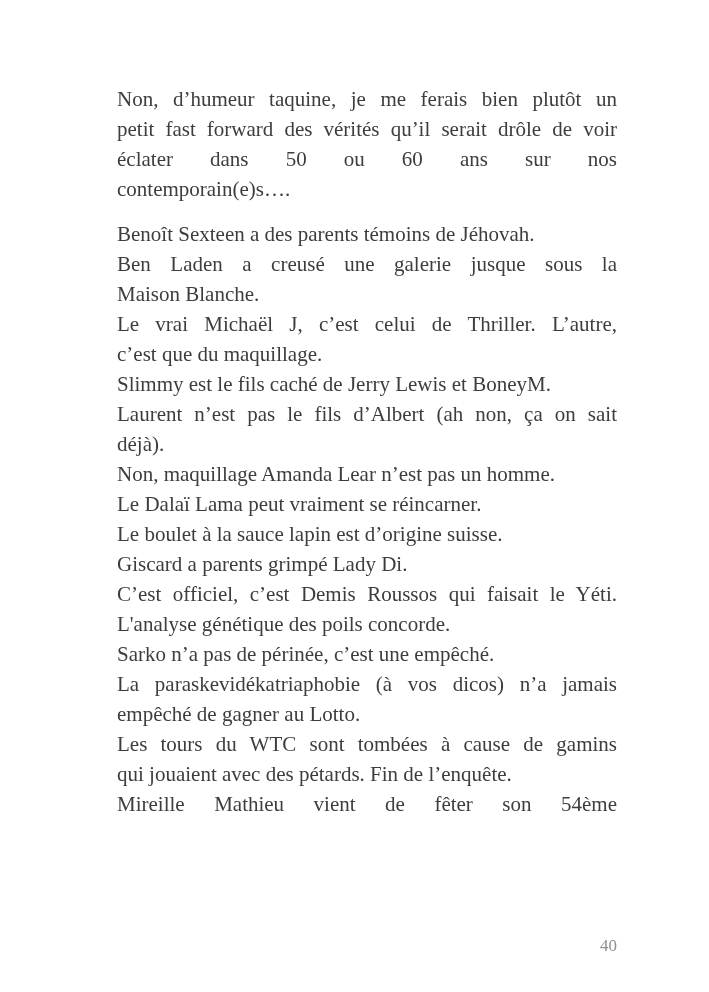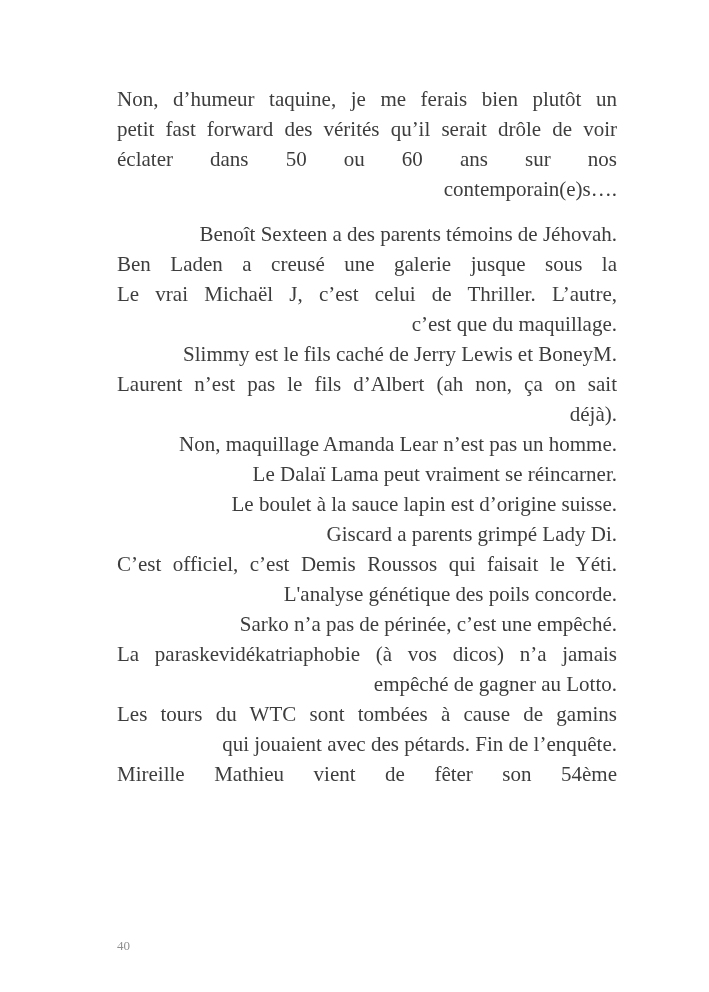--- a/index.html
+++ b/index.html
@@ -26,56 +26,57 @@
     left: 105px;
     top: 84px;
     width: 500px;
     color: #3d3d3d;
     font-size: 21px;
     line-height: 30px;
   }
   .paragraph { margin: 0; }
   .paragraph.spaced { margin-bottom: 15px; }
   .line {
-    text-align: right;
+    text-align: left;
     white-space: nowrap;
   }
   .line.j {
     white-space: normal;
     text-align: justify;
     text-align-last: justify;
     word-spacing: -1px;
   }
   .page-number {
     position: absolute;
     left: 105px;
     top: 936px;
     width: 500px;
-    text-align: left;
-    font-size: 13px;
+    text-align: right;
+    font-size: 17px;
     line-height: 20px;
     color: #8f8f8f;
   }
 </style>
 </head>
 <body>
 
 <div class="page">
   <div class="page-text">
       <div class="paragraph spaced">
         <div class="line j">Non, d’humeur taquine, je me ferais bien plutôt un</div>
         <div class="line j">petit fast forward des vérités qu’il serait drôle de voir</div>
         <div class="line j">éclater dans 50 ou 60 ans sur nos</div>
         <div class="line">contemporain(e)s….</div>
       </div>
       <div class="paragraph">
         <div class="line">Benoît Sexteen a des parents témoins de Jéhovah.</div>
       </div>
       <div class="paragraph">
         <div class="line j">Ben Laden a creusé une galerie jusque sous la</div>
+        <div class="line">Maison Blanche.</div>
       </div>
       <div class="paragraph">
         <div class="line j">Le vrai Michaël J, c’est celui de Thriller. L’autre,</div>
         <div class="line">c’est que du maquillage.</div>
       </div>
       <div class="paragraph">
         <div class="line">Slimmy est le fils caché de Jerry Lewis et BoneyM.</div>
       </div>
       <div class="paragraph">
         <div class="line j">Laurent n’est pas le fils d’Albert (ah non, ça on sait</div>

